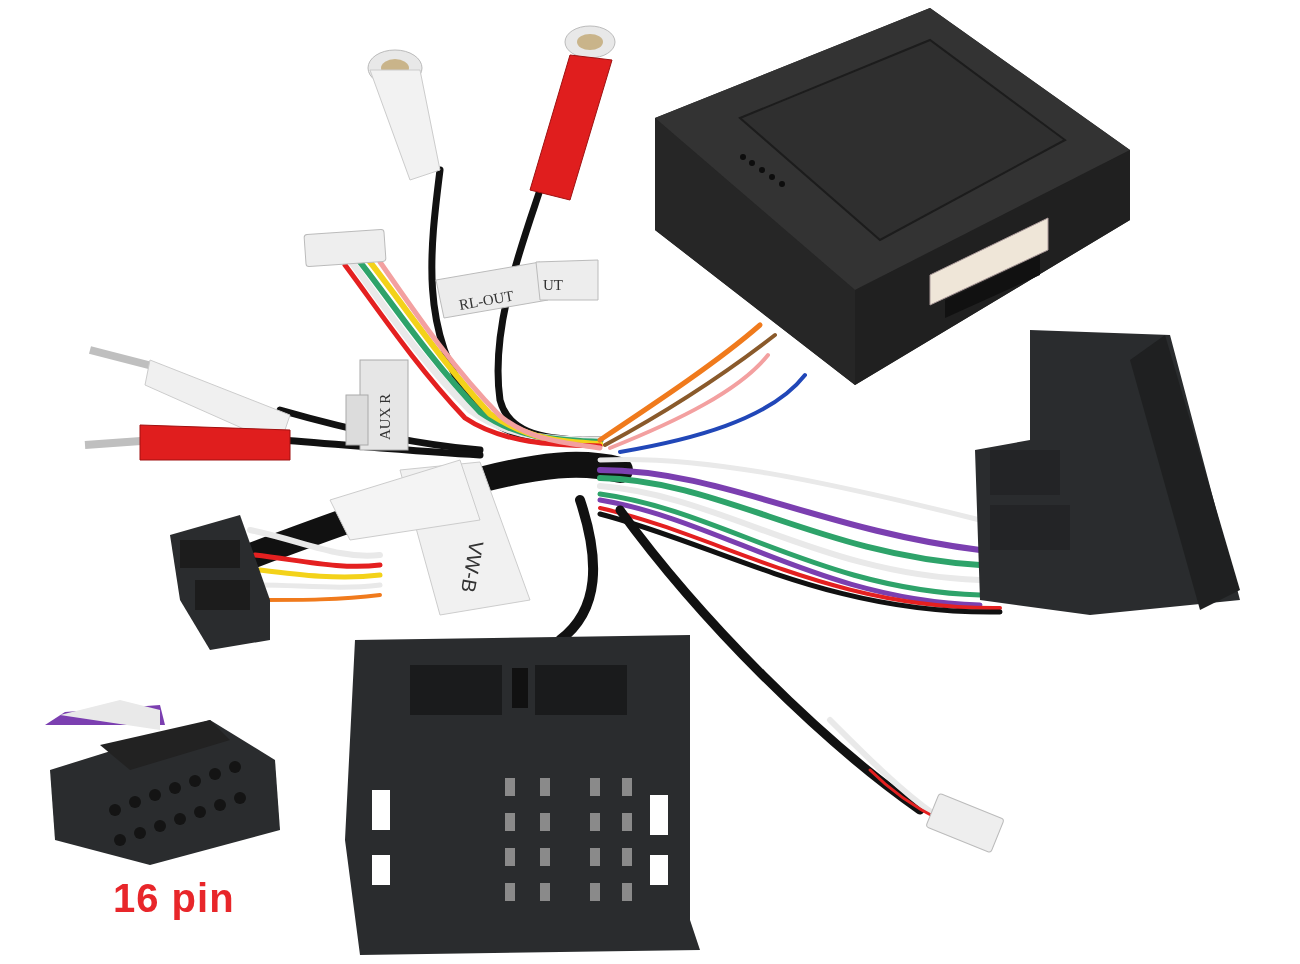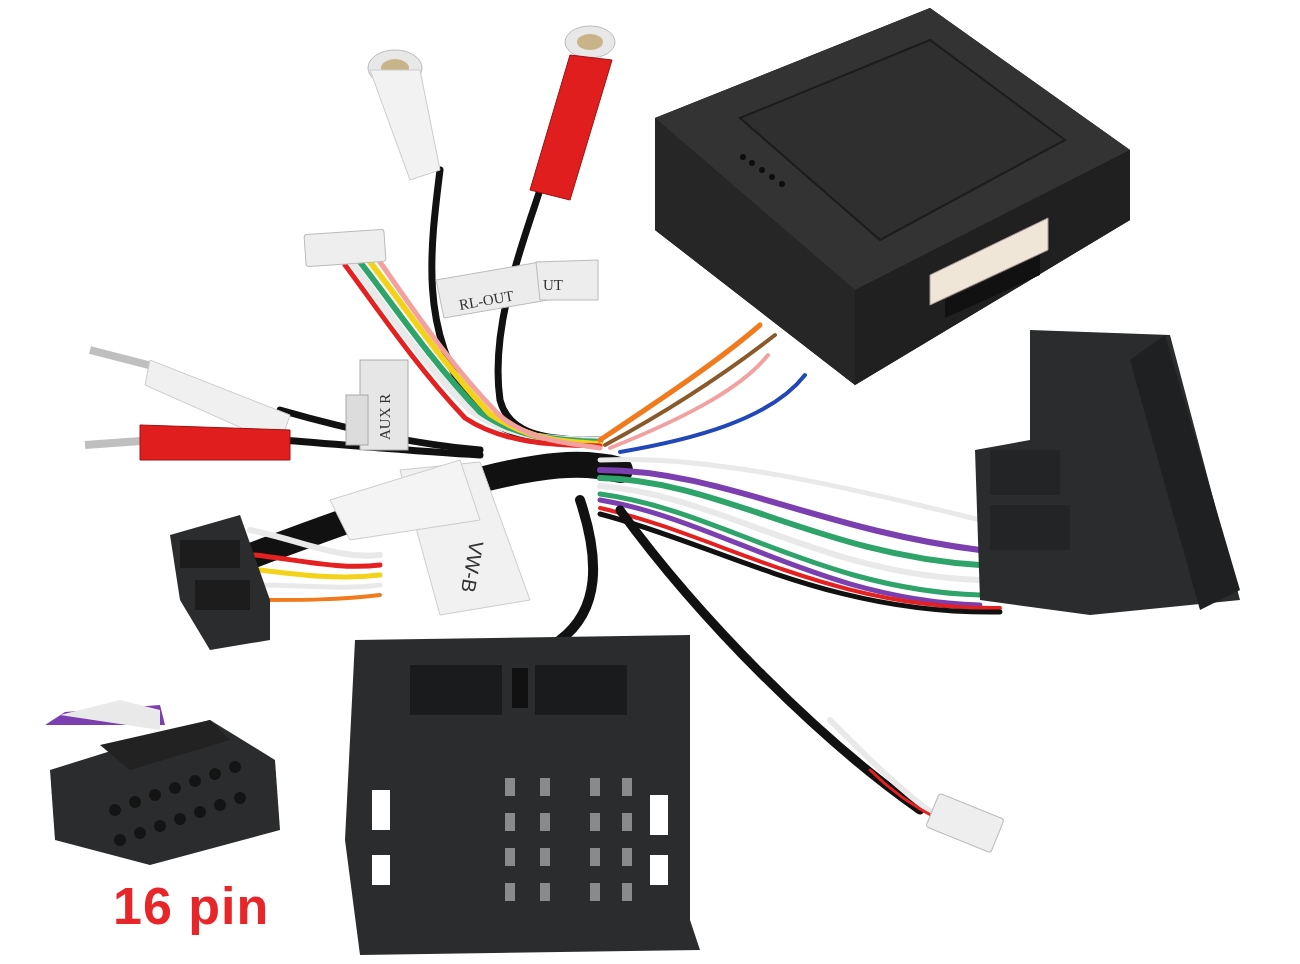--- a/index.html
+++ b/index.html
@@ -1,18 +1,18 @@
 <!DOCTYPE html>
 <html><head>
 <meta charset="utf-8">
 <style>
   html,body{margin:0;padding:0;background:#ffffff;}
   body{width:1300px;height:964px;position:relative;overflow:hidden;font-family:"Liberation Sans",sans-serif;}
   .layer{position:absolute;left:0;top:0;}
-  .caption{position:absolute;left:113px;top:876px;font-size:52px;font-weight:bold;color:#e8262a;letter-spacing:1px;}
+  .caption{position:absolute;left:113px;top:876px;font-size:40px;font-weight:bold;color:#e8262a;letter-spacing:1px;}
   .tag-text{font-family:"Liberation Serif",serif;fill:#333;font-size:15px;}
 </style>
 </head>
 <body>
 
 <svg class="layer" width="1300" height="964" viewBox="0 0 1300 964" xmlns="http://www.w3.org/2000/svg">
 
   <g fill="none" stroke-linecap="round">
 
     <path d="M440 170 C430 250,420 330,470 400 C500 440,540 440,580 440" stroke="#111" stroke-width="7"></path>

